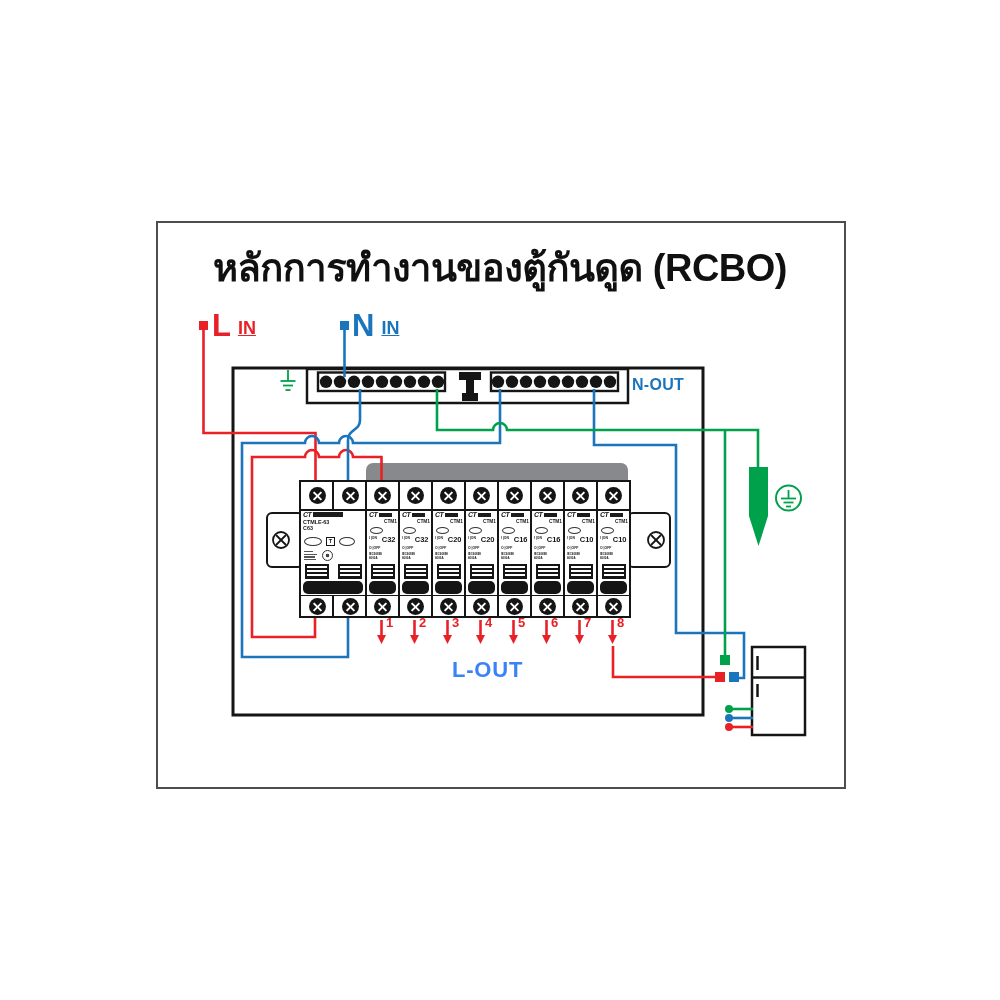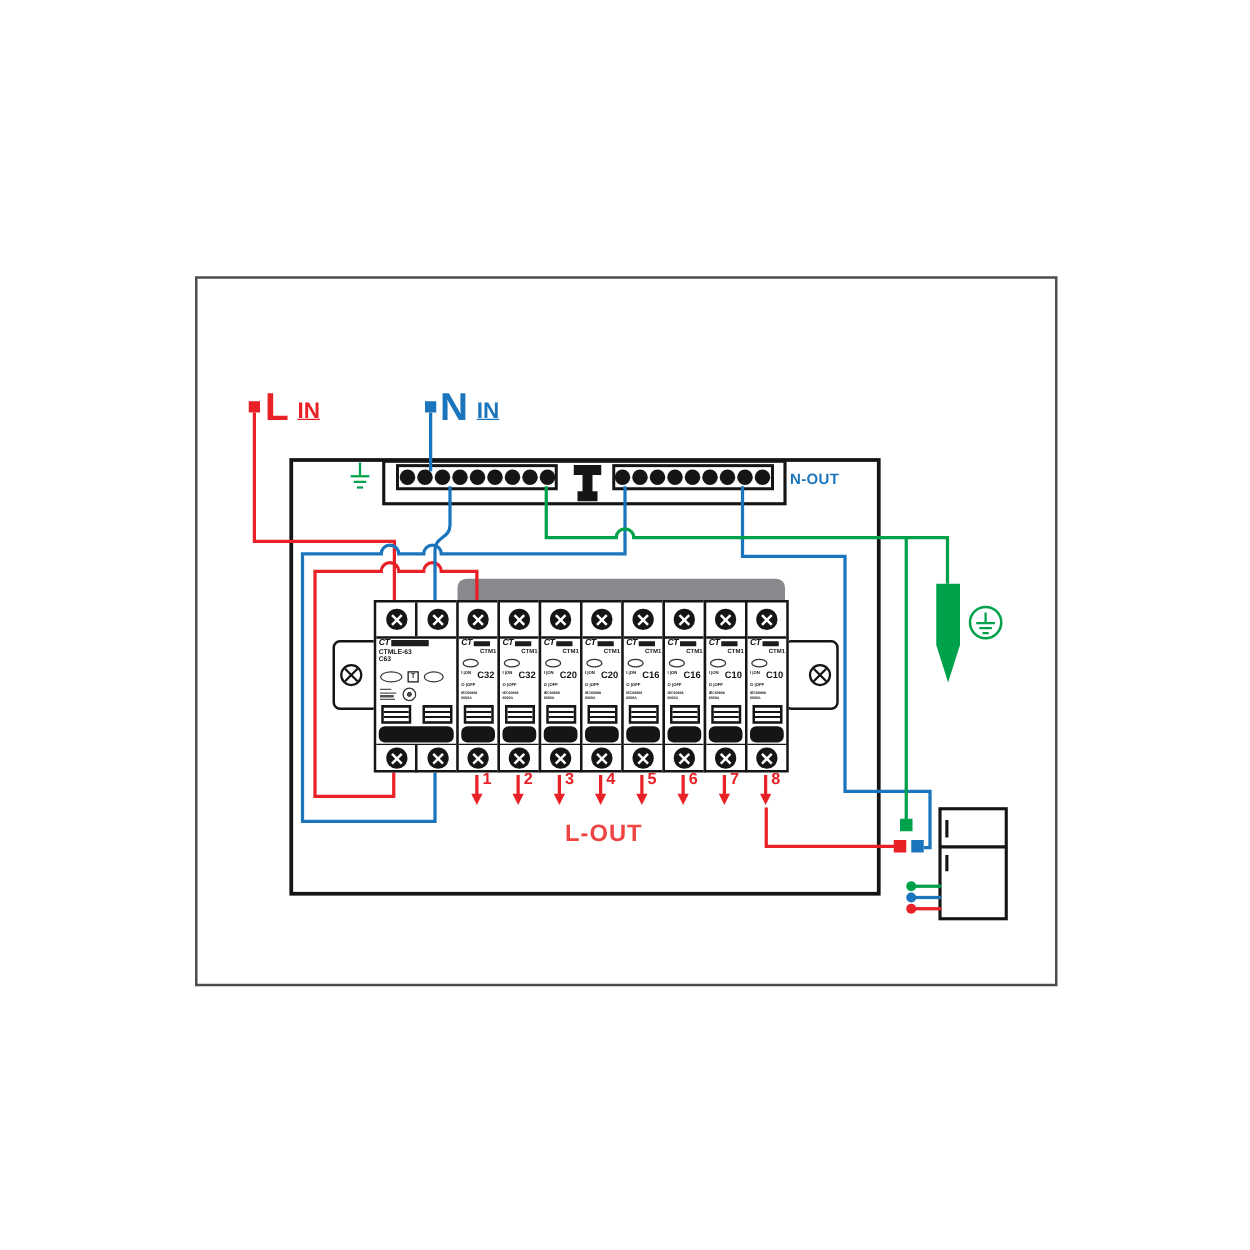--- a/index.html
+++ b/index.html
@@ -6,22 +6,22 @@
   .stage{position:relative;width:1000px;height:1000px;background:#fff;overflow:hidden;
          font-family:"Liberation Sans","DejaVu Sans",sans-serif;color:#151515;}
   .stage svg{position:absolute;left:0;top:0;}
   .abs{position:absolute;}
   
   .title{left:0;right:0;top:237px;text-align:center;font-size:38px;font-weight:800;color:#101010;letter-spacing:-0.5px;}
   .sig{display:flex;align-items:flex-start;gap:7px;font-weight:800;}
   .sig .big{font-size:31px;line-height:1;}
   .sig .small{font-size:18px;line-height:1;margin-top:9px;text-decoration:underline;}
   .red{color:#e82127;} .blue{color:#1b75bc;}
-  .nout{left:632px;top:376px;font-size:12px;font-weight:800;color:#1b75bc;letter-spacing:.3px;}
-  .lout{left:452px;top:657px;font-size:19px;font-weight:900;color:#ef4444;letter-spacing:.8px;}
+  .nout{left:632px;top:376px;font-size:16px;font-weight:800;color:#1b75bc;letter-spacing:.3px;}
+  .lout{left:452px;top:657px;font-size:22px;font-weight:900;color:#3b82f6;letter-spacing:.8px;}
   .cnum{position:absolute;top:615px;font-size:13px;font-weight:800;color:#e82127;}
   
   .panel{position:absolute;left:299px;top:480px;height:138px;display:flex;}
   .breaker{position:relative;background:#fff;border:2px solid #151515;box-sizing:border-box;height:138px;}
   .breaker.main{width:68px;}
   .breaker.branch{width:35px;margin-left:-2px;}
   .screw{position:absolute;left:50%;width:17px;height:17px;margin-left:-8.5px;border-radius:50%;background:#151515;}
   .screw.t{top:5px;} .screw.b{top:116px;}
   .screw::before,.screw::after{content:"";position:absolute;left:3px;top:7.5px;width:11px;height:2px;background:#fff;}
   .screw::before{transform:rotate(45deg);} .screw::after{transform:rotate(-45deg);}
@@ -191,20 +191,21 @@
       <g>
         <line x1="729" y1="718" x2="753" y2="718" stroke="#1b75bc" stroke-width="2.6"></line>
         <circle cx="729" cy="718" r="4" fill="#1b75bc"></circle>
       </g>
       <g>
         <line x1="729" y1="727" x2="753" y2="727" stroke="#e82127" stroke-width="2.6"></line>
         <circle cx="729" cy="727" r="4" fill="#e82127"></circle>
       </g>
     </svg>
 
+  <div class="abs title">หลักการทำงานของตู้กันดูด (RCBO)</div>
 
   <div class="abs sig red" style="left:212px;top:310px;">
     <span class="big">L</span>
     <span class="small">IN</span>
   </div>
   <div class="abs sig blue" style="left:352px;top:310px;">
     <span class="big">N</span>
     <span class="small">IN</span>
   </div>
   <div class="abs nout">N-OUT</div>

